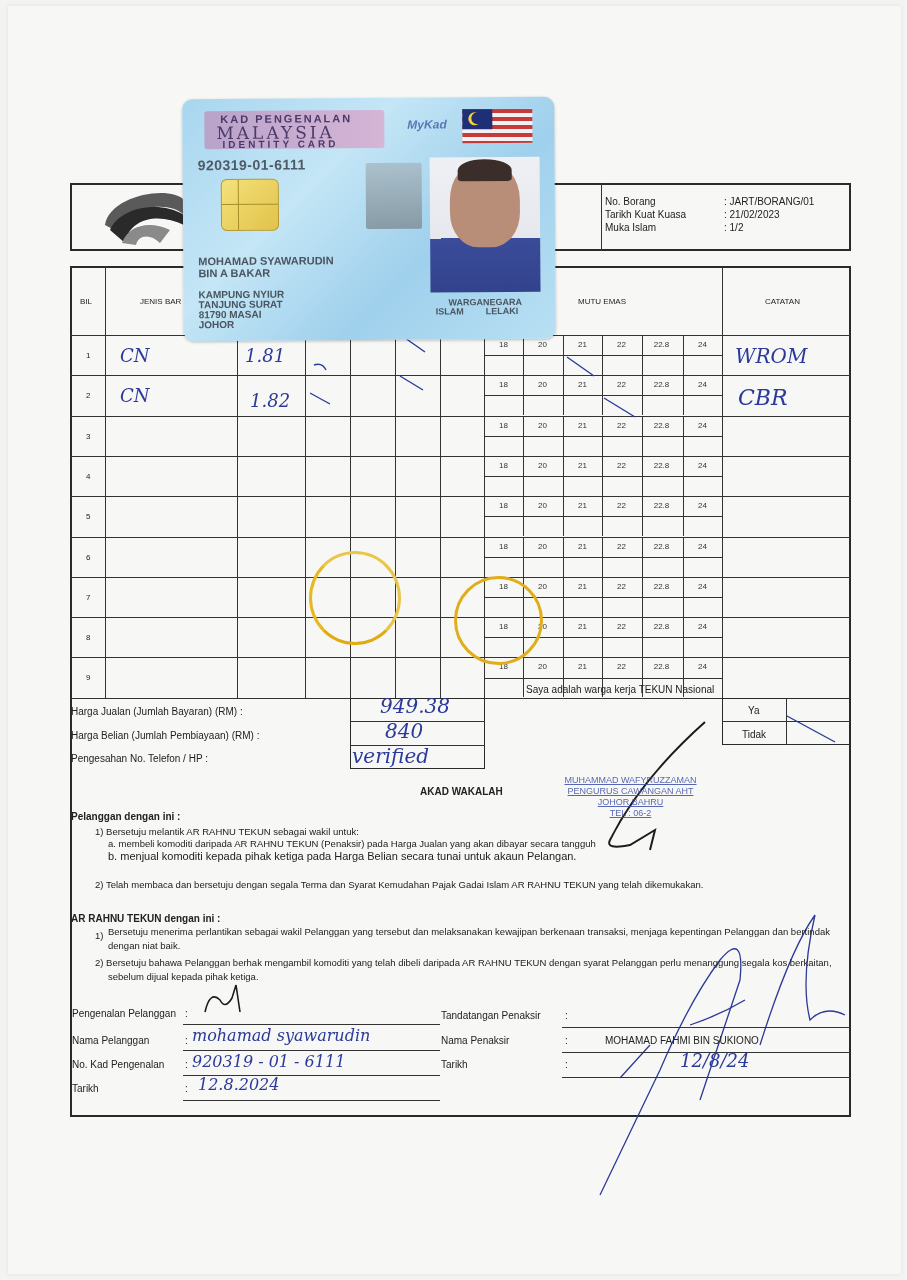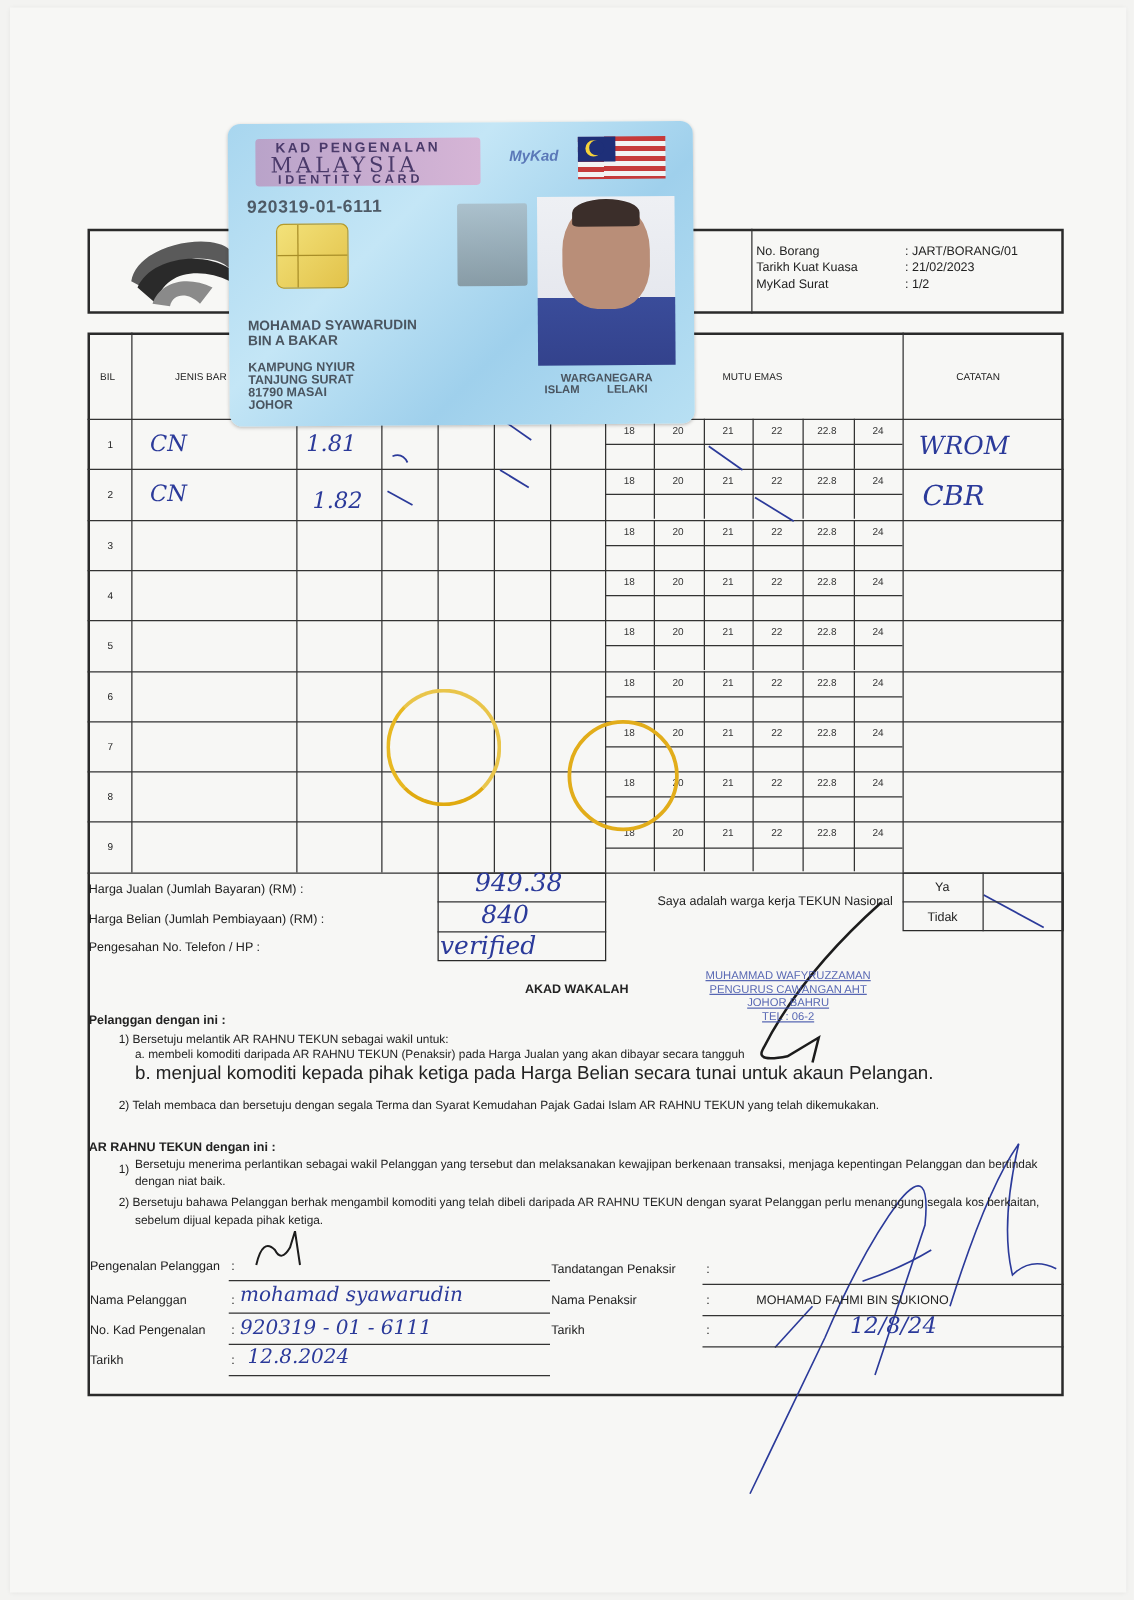--- a/index.html
+++ b/index.html
@@ -54,21 +54,21 @@
 <div class="vl" style="left:601px;top:183px;height:68px;"></div>
 <svg class="logo" viewBox="0 0 85 62">
   <path d="M5 40 C10 10, 70 0, 84 15 L84 30 C70 15, 25 20, 20 48 Z" fill="#5a5a5a"></path>
   <path d="M10 45 C20 22, 60 15, 84 30 L84 40 C60 28, 30 32, 25 58 Z" fill="#2a2a2a"></path>
   <path d="M22 58 C28 40, 50 35, 70 45 L60 58 C50 48, 38 50, 36 60 Z" fill="#8a8a8a"></path>
 </svg>
 <div class="t" style="left:605px;top:196px;">No. Borang</div>
 <div class="t" style="left:724px;top:196px;">: JART/BORANG/01</div>
 <div class="t" style="left:605px;top:209px;">Tarikh Kuat Kuasa</div>
 <div class="t" style="left:724px;top:209px;">: 21/02/2023</div>
-<div class="t" style="left:605px;top:222px;">MyKad Surat</div>
+<div class="t" style="left:605px;top:222px;">Muka Islam</div>
 <div class="t" style="left:724px;top:222px;">: 1/2</div>
 
 <div class="box" style="left:70px;top:266px;width:781px;height:851px;"></div>
 
 <div class="hl" style="left:70px;top:335px;width:781px;"></div>
 
 <div id="rowlines">
     <div class="hl" style="left: 70px; top: 375px; width: 781px;"></div>
     <div class="hl" style="left: 484px; top: 355px; width: 238px;"></div>
     <div class="vl" style="left: 523px; top: 335px; height: 40px;"></div>
@@ -274,38 +274,38 @@
 
 <div class="t" style="left:71px;top:706px;">Harga Jualan (Jumlah Bayaran) (RM) :</div>
 <div class="t" style="left:71px;top:730px;">Harga Belian (Jumlah Pembiayaan) (RM) :</div>
 <div class="t" style="left:71px;top:753px;">Pengesahan No. Telefon / HP :</div>
 <div class="box" style="left:350px;top:698px;width:135px;height:71px;border-width:1.5px;"></div>
 <div class="hl" style="left:350px;top:721px;width:135px;"></div>
 <div class="hl" style="left:350px;top:745px;width:135px;"></div>
 <div class="hand" style="left:380px;top:694px;font-size:20px;">949.38</div>
 <div class="hand" style="left:385px;top:719px;font-size:20px;">840</div>
 <div class="hand" style="left:352px;top:744px;font-size:20px;">verified</div>
-<div class="t" style="left:526px;top:716px;">Saya adalah warga kerja TEKUN Nasional</div>
+<div class="t" style="left:526px;top:684px;">Saya adalah warga kerja TEKUN Nasional</div>
 <div class="box" style="left:722px;top:698px;width:129px;height:47px;border-width:1.5px;"></div>
 <div class="vl" style="left:786px;top:698px;height:47px;"></div>
 <div class="hl" style="left:722px;top:721px;width:129px;"></div>
 <div class="t" style="left:748px;top:705px;">Ya</div>
 <div class="t" style="left:742px;top:729px;">Tidak</div>
 
 <div class="t" style="left:420px;top:786px;font-weight:bold;font-size:10px;">AKAD WAKALAH</div>
 <div class="stamp" style="left:548px;top:775px;width:165px;text-decoration:underline;">
   <div>MUHAMMAD WAFYRUZZAMAN</div>
     <div>PENGURUS CAWANGAN AHT</div>
     <div>JOHOR BAHRU</div>
     <div>TEL : 06-2</div>
 </div>
 <div class="t" style="left:71px;top:811px;font-weight:bold;">Pelanggan dengan ini :</div>
 <div class="t" style="left:95px;top:826px;font-size:9.5px;">1) Bersetuju melantik AR RAHNU TEKUN sebagai wakil untuk:</div>
 <div class="t" style="left:108px;top:838px;font-size:9.5px;">a. membeli komoditi daripada  AR RAHNU TEKUN (Penaksir) pada Harga Jualan yang akan dibayar secara tangguh</div>
-<div class="t" style="left:108px;top:850px;font-size:15px;">b. menjual komoditi kepada pihak ketiga pada Harga Belian secara tunai untuk akaun Pelangan.</div>
+<div class="t" style="left:108px;top:850px;font-size:11px;">b. menjual komoditi kepada pihak ketiga pada Harga Belian secara tunai untuk akaun Pelangan.</div>
 <div class="t" style="left:95px;top:879px;font-size:9.5px;">2) Telah membaca dan bersetuju dengan segala Terma dan Syarat Kemudahan Pajak Gadai Islam AR RAHNU TEKUN yang telah dikemukakan.</div>
 <div class="t" style="left:71px;top:913px;font-weight:bold;">AR RAHNU TEKUN dengan ini :</div>
 <div class="t" style="left:95px;top:930px;font-size:9.5px;">1)</div>
 <div class="t" style="left:108px;top:926px;font-size:9.5px;">Bersetuju menerima perlantikan sebagai wakil Pelanggan yang tersebut dan melaksanakan kewajipan berkenaan transaksi, menjaga kepentingan Pelanggan dan bertindak</div>
 <div class="t" style="left:108px;top:940px;font-size:9.5px;">dengan niat baik.</div>
 <div class="t" style="left:95px;top:957px;font-size:9.5px;">2) Bersetuju bahawa Pelanggan berhak mengambil komoditi yang telah dibeli daripada AR RAHNU TEKUN dengan syarat Pelanggan perlu menanggung segala kos berkaitan,</div>
 <div class="t" style="left:108px;top:971px;font-size:9.5px;">sebelum dijual kepada pihak ketiga.</div>
 
 <div class="t" style="left:72px;top:1008px;">Pengenalan Pelanggan</div>
 <div class="t" style="left:185px;top:1008px;">:</div>

